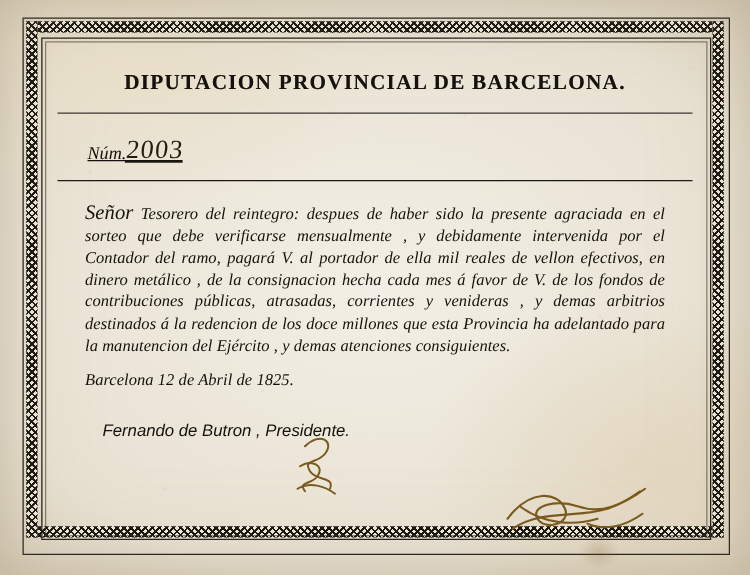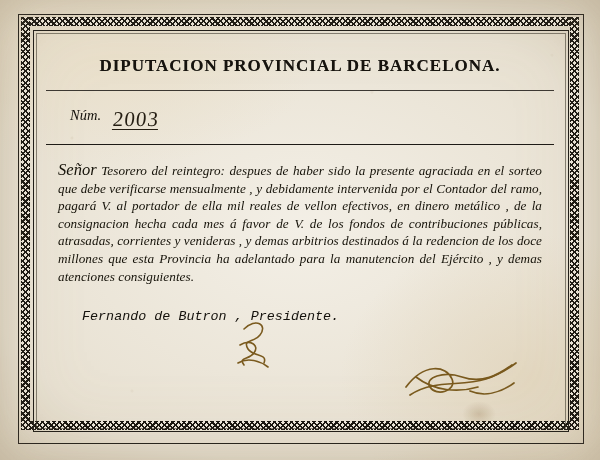--- a/index.html
+++ b/index.html
@@ -112,23 +112,24 @@
     padding: 0 8px 0 26px;
   }
   .cedula-text {
     font-family: "Liberation Serif", serif;
     font-style: italic;
     font-size: 14.5px;
     letter-spacing: .2px;
   }
   .num-group {
     display: flex;
-    align-items: flex-start;
-    gap: 12px;
+    align-items: flex-end;
+    gap: 0;
     padding-right: 6px;
+    text-decoration: underline;
   }
   .num-label {
     font-family: "Liberation Serif", serif;
     font-style: italic;
     font-size: 14.5px;
   }
   .num-value {
     font-family: "Liberation Serif", serif;
     font-size: 21px;
     color: #241d12;
@@ -152,34 +153,34 @@
     font-size: 13.2px;
     line-height: 17.6px;
     text-align: justify;
     color: #151209;
     letter-spacing: .05px;
   }
   .body .firstword {
     font-size: 16.5px;
     font-style: italic;
   }
-  .body p { margin: 0; }
+  .body p { margin: 10px; }
   .place-date {
     margin-top: 2px;
   }
 
   .signatures {
     position: relative;
     margin: 24px 14px 0 14px;
     height: 96px;
   }
   .sig-left {
     position: absolute;
     left: 24px; top: 0;
-    font-family: Liberation Mono, monospace;
+    font-family: Liberation Sans, sans-serif;
     font-style: italic;
     font-size: 13.4px;
   }
   .sig-right {
     position: absolute;
     right: 16px; top: 44px;
     font-family: "Liberation Serif", serif;
     font-style: italic;
     font-size: 13.4px;
   }
@@ -226,20 +227,21 @@
       <div class="num-group">
         <span class="num-label">Núm.</span>
         <span class="num-value">2003</span>
       </div>
     </div>
 
     <div class="rule2"></div>
 
     <div class="body">
       <p><span class="firstword">Señor</span><span> Tesorero del reintegro: despues de haber sido la presente agraciada en el sorteo que debe verificarse mensualmente , y debidamente intervenida por el Contador del ramo, pagará V. al portador de ella mil reales de vellon efectivos, en dinero metálico , de la consignacion hecha cada mes á favor de V. de los fondos de contribuciones públicas, atrasadas, corrientes y venideras , y demas arbitrios destinados á la redencion de los doce millones que esta Provincia ha adelantado para la manutencion del Ejército , y demas atenciones consiguientes.</span></p>
+      <p class="place-date">Barcelona 12 de Abril de 1825.</p>
     </div>
 
     <div class="signatures">
       <div class="sig-left">Fernando de Butron , Presidente.</div>
 
       <svg class="rubric rubric-left" width="60" height="60" viewBox="0 0 60 60">
         <g fill="none" stroke="#7a5a1e" stroke-width="1.6" stroke-linecap="round">
           <path d="M10,14 C22,2 34,10 26,20 C20,28 8,24 14,34 C19,42 34,38 30,48"></path>
           <path d="M6,30 C16,24 26,30 20,38 C15,45 4,42 10,50"></path>
           <path d="M4,48 C14,42 26,46 34,52"></path>

